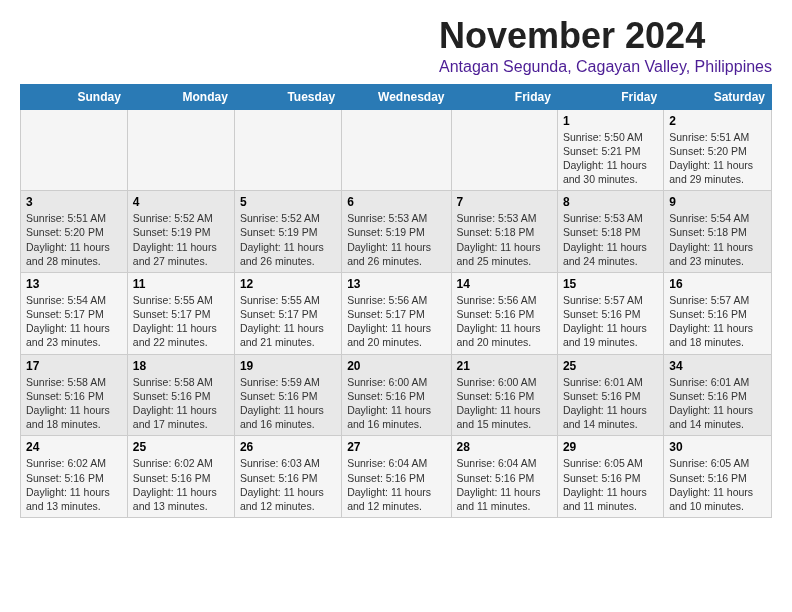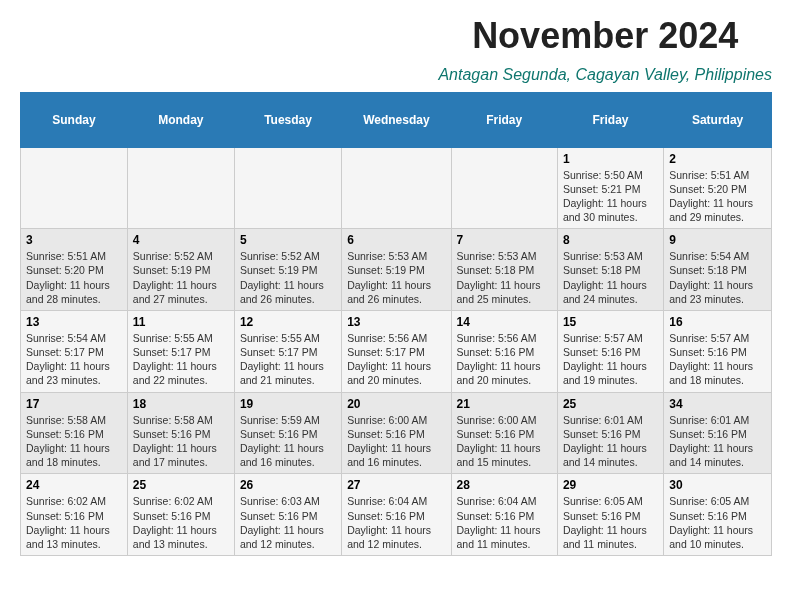--- a/index.html
+++ b/index.html
@@ -27,47 +27,46 @@
       line-height: 1.1;
     }
     .logo-general { color: #333; }
     .logo-blue { color: #2a7ab5; }
     .logo-icon {
       width: 28px;
       height: 28px;
       margin-left: 2px;
     }
     .title-block {
-      text-align: center;
+      text-align: left;
     }
     .month-title {
       font-size: 36px;
       font-weight: bold;
       color: #222;
       line-height: 1.1;
     }
     .location-title {
       font-size: 16px;
-      color: #0f766e;
-      margin-top: 10px;
-      font-style: italic;
+      color: #4c1d95;
+      margin-top: 2px;
     }
     table {
       width: 100%;
       border-collapse: collapse;
       margin-top: 8px;
       font-size: 11px;
     }
     thead th {
       background-color: #2a7ab5;
       color: #fff;
       font-size: 12px;
       font-weight: bold;
-      padding: 20px 6px;
-      text-align: center;
+      padding: 5px 6px;
+      text-align: right;
       border: 1px solid #2a7ab5;
     }
     tbody td {
       border: 1px solid #ccc;
       vertical-align: top;
       padding: 4px 5px;
       width: 113px;
       height: 80px;
     }
     tbody tr:nth-child(odd) td {

